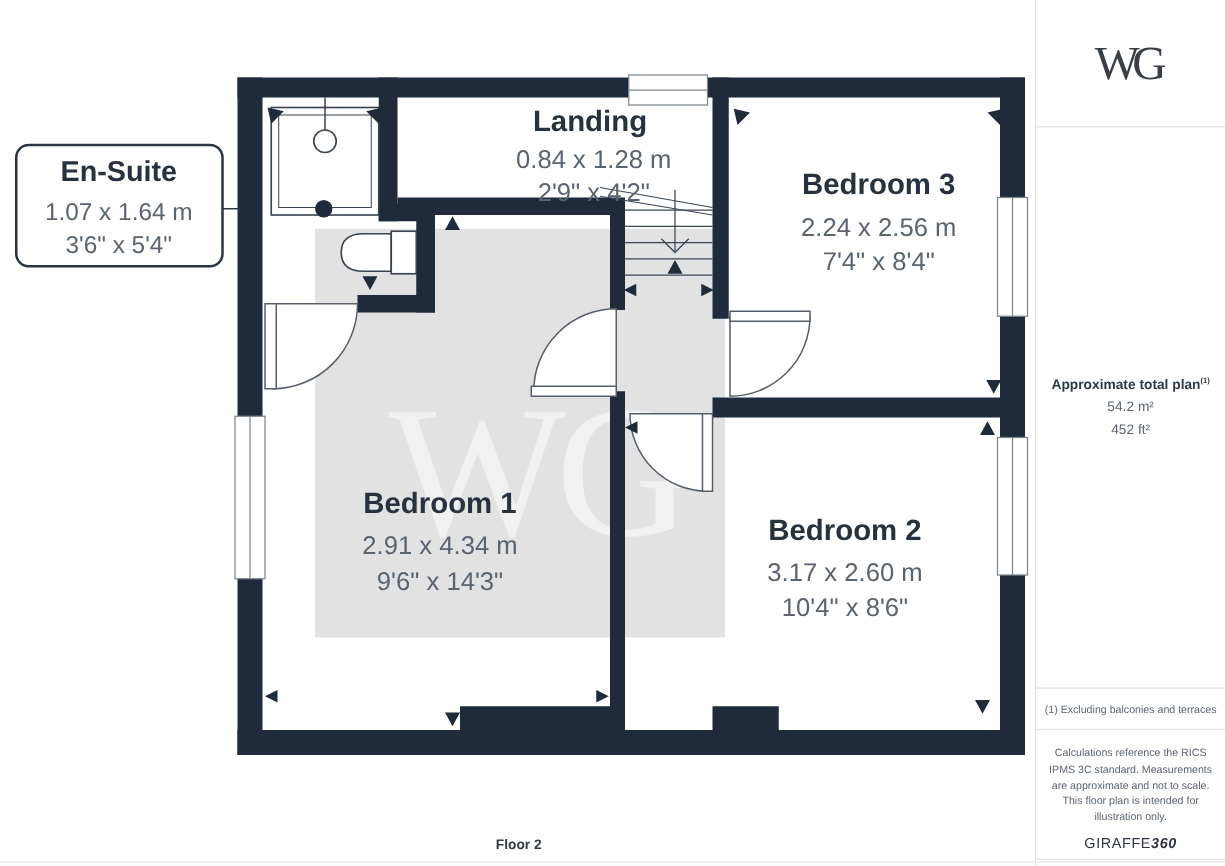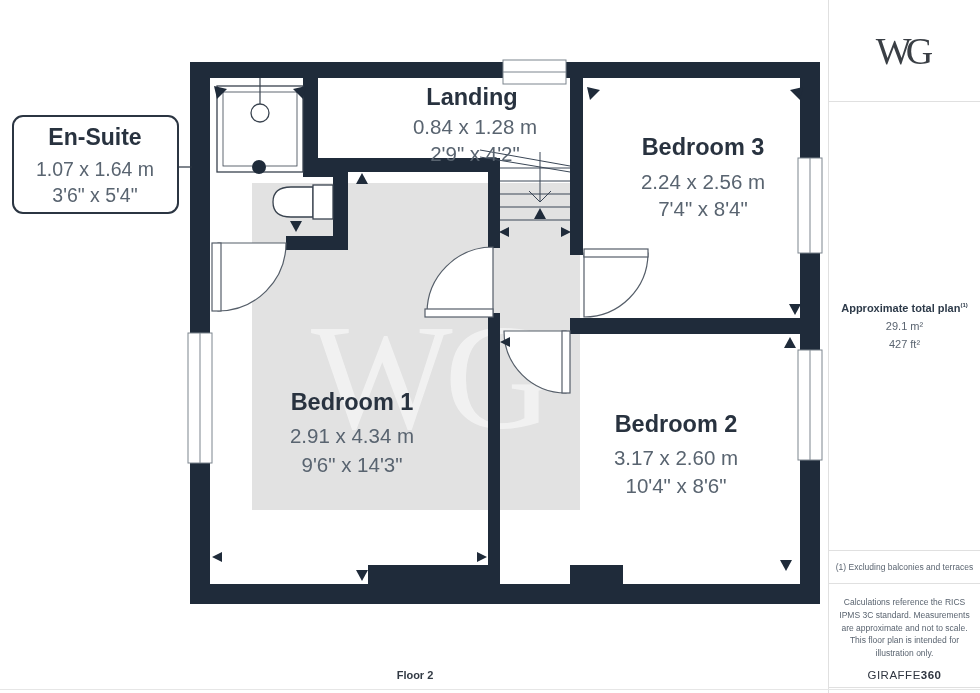--- a/index.html
+++ b/index.html
@@ -25,21 +25,21 @@
   .logo-block{height:101px;border-bottom:1px solid #e0e0e0;display:flex;align-items:center;justify-content:center;}
   .logo{font-family:"Liberation Serif",serif;font-size:38px;color:#3a3f45;letter-spacing:-6px;padding-right:6px;}
   .area-block{height:448px;border-bottom:1px solid #e0e0e0;display:flex;flex-direction:column;align-items:center;justify-content:center;text-align:center;}
   .area-title{font-size:11px;font-weight:700;color:#2d3a49;}
   .area-title sup{font-size:6px;}
   .area-val{font-size:11px;color:#5a6470;margin-top:6px;}
   .footnote{height:32px;border-bottom:1px solid #e0e0e0;display:flex;align-items:center;justify-content:center;font-size:8.5px;color:#5a6470;text-align:left;}
   .credits{height:104px;border-bottom:1px solid #e0e0e0;text-align:center;padding:12px 9px 0;box-sizing:border-box;}
   .disclaimer{font-size:8.5px;color:#5a6470;line-height:1.5;margin:0;}
   .brand{margin-top:9px;font-size:11.5px;color:#2f3540;letter-spacing:.5px;}
-  .brand b{font-weight:700;}
+  .brand b{font-weight:700;font-style:italic;}
   .hairline{position:absolute;left:0;top:689px;width:980px;height:1px;background:#e6e6e6;}
 </style>
 </head>
 <body>
 
 <div class="page">
 
   <svg class="plan" width="828" height="693" viewBox="0 0 828 693">
 
     <rect x="252" y="183" width="328" height="327" fill="#e2e2e2"></rect>
@@ -154,22 +154,22 @@
 
     <text class="floor-label" x="415" y="679" text-anchor="middle">Floor 2</text>
   </svg>
 
   <aside class="sidebar">
     <div class="logo-block">
       <span class="logo">WG</span>
     </div>
     <div class="area-block">
       <div class="area-title"><span>Approximate total plan</span><sup>(1)</sup></div>
-      <div class="area-val">29.1 m²</div>
-      <div class="area-val">427 ft²</div>
+      <div class="area-val">54.2 m²</div>
+      <div class="area-val">452 ft²</div>
     </div>
     <div class="footnote">(1) Excluding balconies and terraces</div>
     <div class="credits">
       <p class="disclaimer">Calculations reference the RICS IPMS 3C standard. Measurements are approximate and not to scale. This floor plan is intended for illustration only.</p>
       <div class="brand"><span>GIRAFFE</span><b>360</b></div>
     </div>
   </aside>
 
   <div class="hairline"></div>
 </div>

